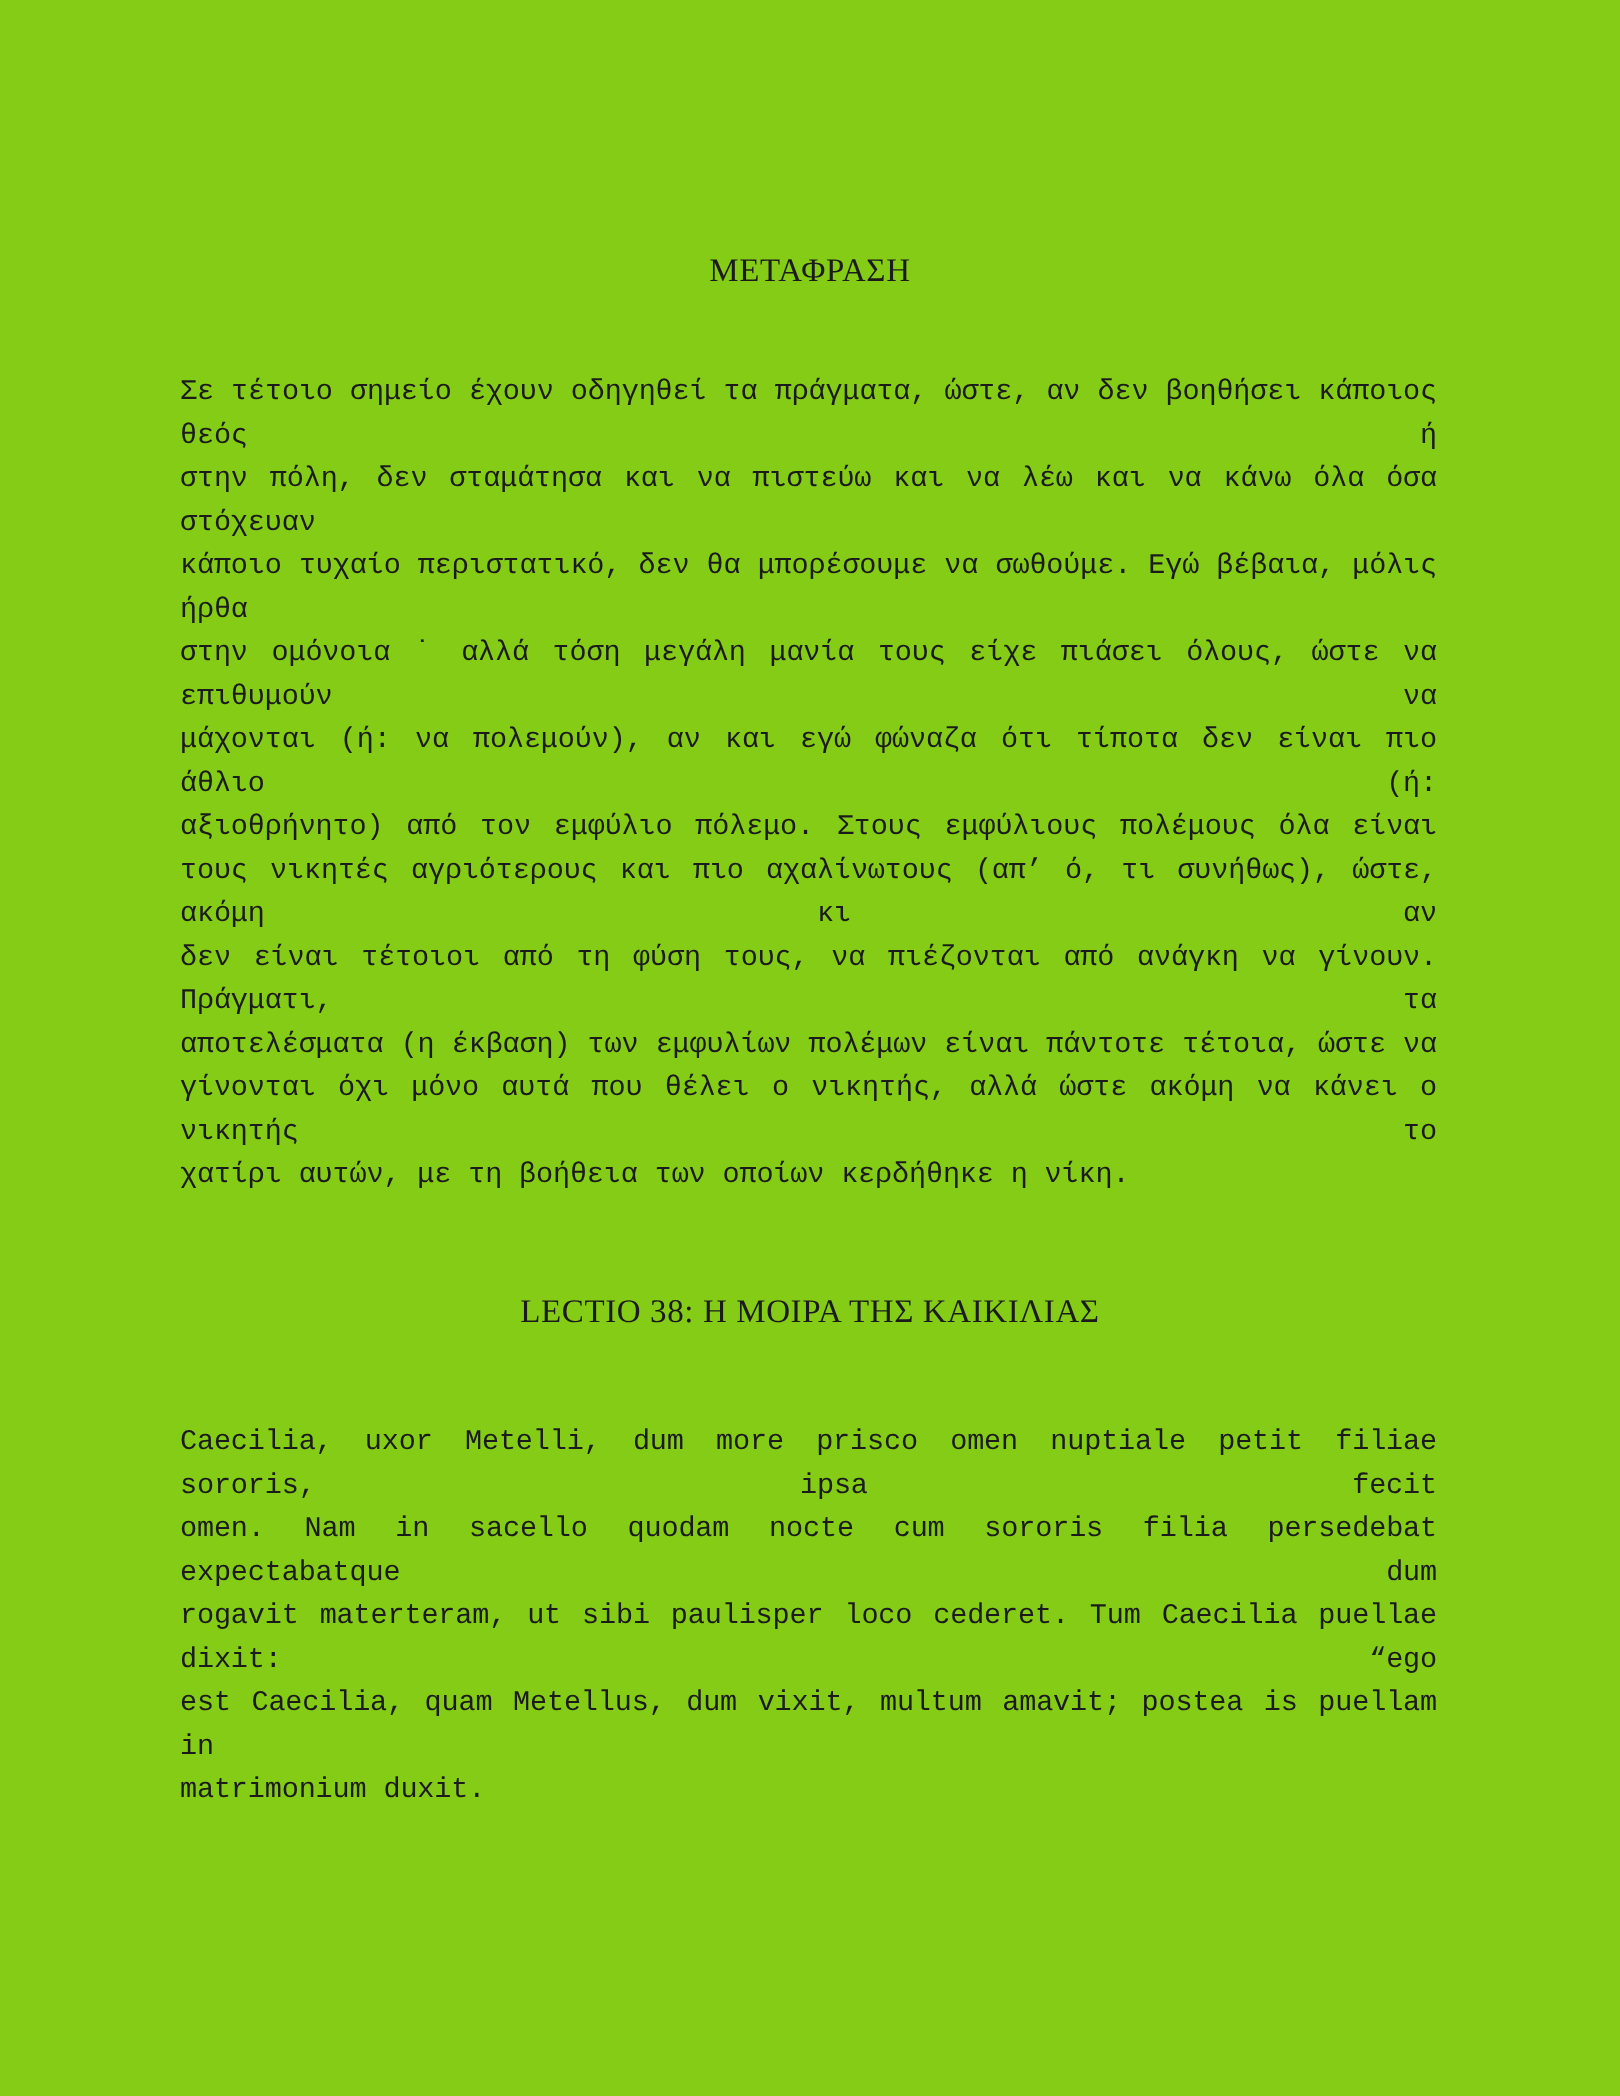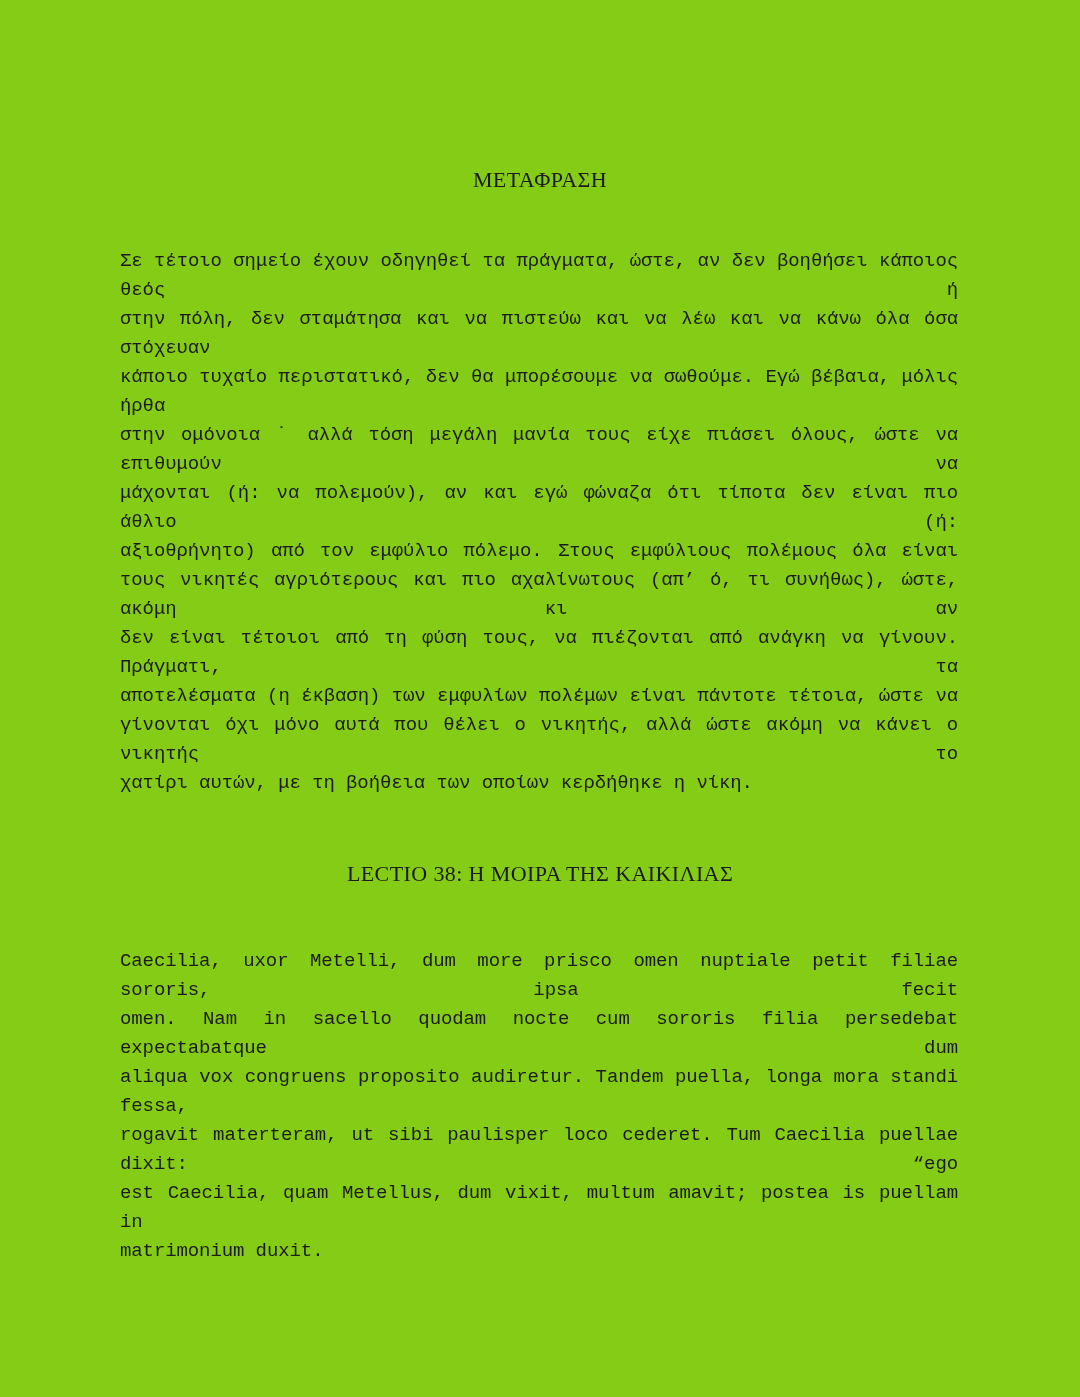--- a/index.html
+++ b/index.html
@@ -70,19 +70,18 @@
       <div class="para-line">αποτελέσματα (η έκβαση) των εμφυλίων πολέμων είναι πάντοτε τέτοια, ώστε να</div>
       <div class="para-line">γίνονται όχι μόνο αυτά που θέλει ο νικητής, αλλά ώστε ακόμη να κάνει ο νικητής το</div>
       <div class="para-line last">χατίρι αυτών, με τη βοήθεια των οποίων κερδήθηκε η νίκη.</div>
     </div>
 
   <div class="doc-title" id="title-2">LECTIO 38: Η ΜΟΙΡΑ ΤΗΣ ΚΑΙΚΙΛΙΑΣ</div>
 
   <div class="para" id="para-2">
       <div class="para-line">Caecilia, uxor Metelli, dum more prisco omen nuptiale petit filiae sororis, ipsa fecit</div>
       <div class="para-line">omen. Nam in sacello quodam nocte cum sororis filia persedebat expectabatque dum</div>
-      <div class="para-line">aliqua vox congruens proposito audiretur. Tandem puella, longa mora standi fessa,</div>
       <div class="para-line">rogavit materteram, ut sibi paulisper loco cederet. Tum Caecilia puellae dixit: “ego</div>
       <div class="para-line">est Caecilia, quam Metellus, dum vixit, multum amavit; postea is puellam in</div>
       <div class="para-line last">matrimonium duxit.</div>
     </div>
 
 </div>
 
 </body></html>

